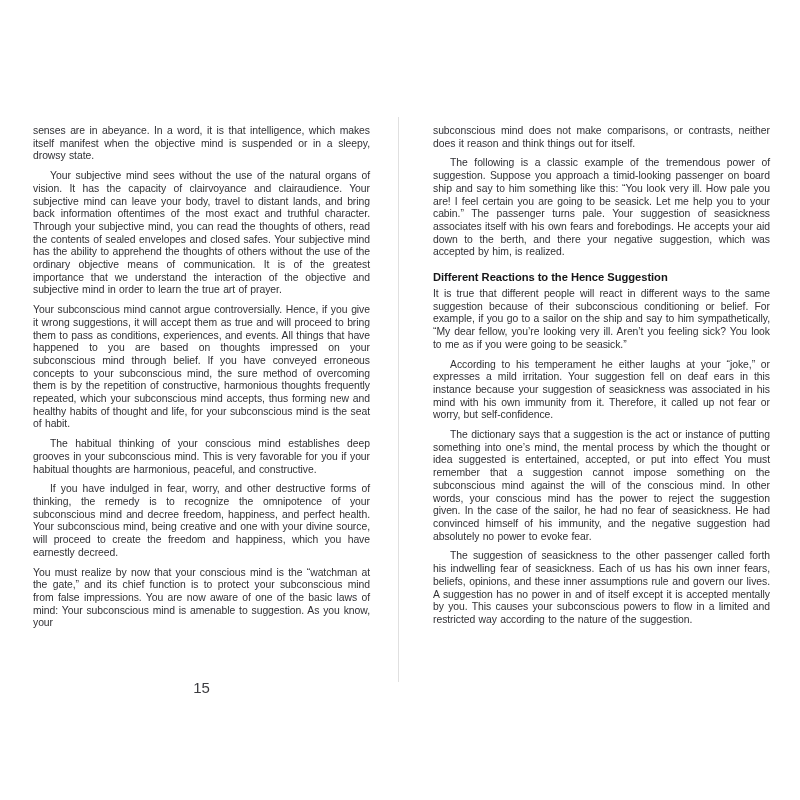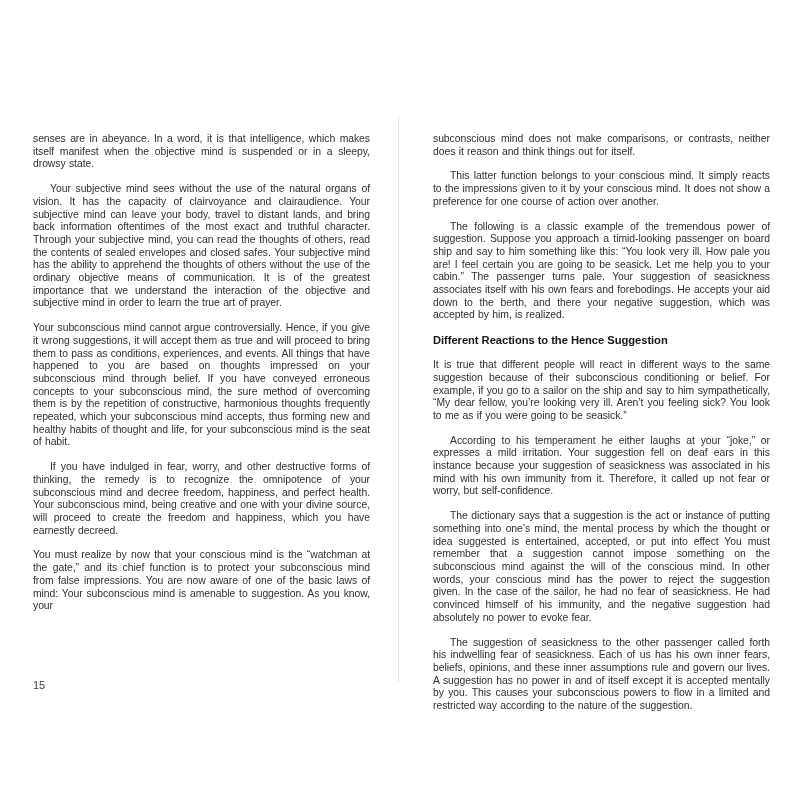--- a/index.html
+++ b/index.html
@@ -25,21 +25,21 @@
   .page-right { left: 433px; }
   .divider {
     position: absolute;
     left: 398px;
     top: 117px;
     width: 1px;
     height: 565px;
     background: #e0e0e0;
   }
   .para {
-    margin: 12px 0 7px 0;
+    margin: 4px 0 7px 0;
     font-size: 10.4px;
     line-height: 12.7px;
     text-align: justify;
     color: #303034;
     letter-spacing: -0.05px;
     word-spacing: 0.5px;
   }
   .para.indent { text-indent: 17px; }
   .heading {
     margin: 12px 0 4px 0;
@@ -47,43 +47,44 @@
     line-height: 13px;
     font-weight: bold;
     color: #161618;
     letter-spacing: -0.05px;
   }
   .page-number {
     position: absolute;
     top: 558px;
     left: 0;
     width: 100%;
-    font-size: 11px;
+    text-align: center;
+    font-size: 15px;
     color: #3c3c40;
   }
 </style>
 </head>
 <body>
 
 <div class="book">
 
   <div class="page page-left">
     <p class="para">senses are in abeyance. In a word, it is that intelligence, which makes itself manifest when the objective mind is suspended or in a sleepy, drowsy state.</p>
     <p class="para indent">Your subjective mind sees without the use of the natural organs of vision. It has the capacity of clairvoyance and clairaudience. Your subjective mind can leave your body, travel to distant lands, and bring back information oftentimes of the most exact and truthful character. Through your subjective mind, you can read the thoughts of others, read the contents of sealed envelopes and closed safes. Your subjective mind has the ability to apprehend the thoughts of others without the use of the ordinary objective means of communication. It is of the greatest importance that we understand the interaction of the objective and subjective mind in order to learn the true art of prayer.</p>
     <p class="para">Your subconscious mind cannot argue controversially. Hence, if you give it wrong suggestions, it will accept them as true and will proceed to bring them to pass as conditions, experiences, and events. All things that have happened to you are based on thoughts impressed on your subconscious mind through belief. If you have conveyed erroneous concepts to your subconscious mind, the sure method of overcoming them is by the repetition of constructive, harmonious thoughts frequently repeated, which your subconscious mind accepts, thus forming new and healthy habits of thought and life, for your subconscious mind is the seat of habit.</p>
+    <p class="para indent">The habitual thinking of your conscious mind establishes deep grooves in your subconscious mind. This is very favorable for you if your habitual thoughts are harmonious, peaceful, and constructive.</p>
     <p class="para indent">If you have indulged in fear, worry, and other destructive forms of thinking, the remedy is to recognize the omnipotence of your subconscious mind and decree freedom, happiness, and perfect health. Your subconscious mind, being creative and one with your divine source, will proceed to create the freedom and happiness, which you have earnestly decreed.</p>
     <p class="para">You must realize by now that your conscious mind is the “watchman at the gate,” and its chief function is to protect your subconscious mind from false impressions. You are now aware of one of the basic laws of mind: Your subconscious mind is amenable to suggestion. As you know, your</p>
     <div class="page-number">15</div>
   </div>
 
   <div class="divider"></div>
 
   <div class="page page-right">
     <p class="para">subconscious mind does not make comparisons, or contrasts, neither does it reason and think things out for itself.</p>
-    <p class="para indent">This latter function belongs to your conscious mind. It simply reacts to the impressions given to it by your conscious mind. It does not show a preference for one course of action over another.</p>
     <p class="para indent">The following is a classic example of the tremendous power of suggestion. Suppose you approach a timid-looking passenger on board ship and say to him something like this: “You look very ill. How pale you are! I feel certain you are going to be seasick. Let me help you to your cabin.” The passenger turns pale. Your suggestion of seasickness associates itself with his own fears and forebodings. He accepts your aid down to the berth, and there your negative suggestion, which was accepted by him, is realized.</p>
     <h2 class="heading">Different Reactions to the Hence Suggestion</h2>
     <p class="para">It is true that different people will react in different ways to the same suggestion because of their subconscious conditioning or belief. For example, if you go to a sailor on the ship and say to him sympathetically, “My dear fellow, you’re looking very ill. Aren’t you feeling sick? You look to me as if you were going to be seasick.”</p>
     <p class="para indent">According to his temperament he either laughs at your “joke,” or expresses a mild irritation. Your suggestion fell on deaf ears in this instance because your suggestion of seasickness was associated in his mind with his own immunity from it. Therefore, it called up not fear or worry, but self-confidence.</p>
     <p class="para indent">The dictionary says that a suggestion is the act or instance of putting something into one’s mind, the mental process by which the thought or idea suggested is entertained, accepted, or put into effect You must remember that a suggestion cannot impose something on the subconscious mind against the will of the conscious mind. In other words, your conscious mind has the power to reject the suggestion given. In the case of the sailor, he had no fear of seasickness. He had convinced himself of his immunity, and the negative suggestion had absolutely no power to evoke fear.</p>
     <p class="para indent">The suggestion of seasickness to the other passenger called forth his indwelling fear of seasickness. Each of us has his own inner fears, beliefs, opinions, and these inner assumptions rule and govern our lives. A suggestion has no power in and of itself except it is accepted mentally by you. This causes your subconscious powers to flow in a limited and restricted way according to the nature of the suggestion.</p>
   </div>
 
 </div>
 

